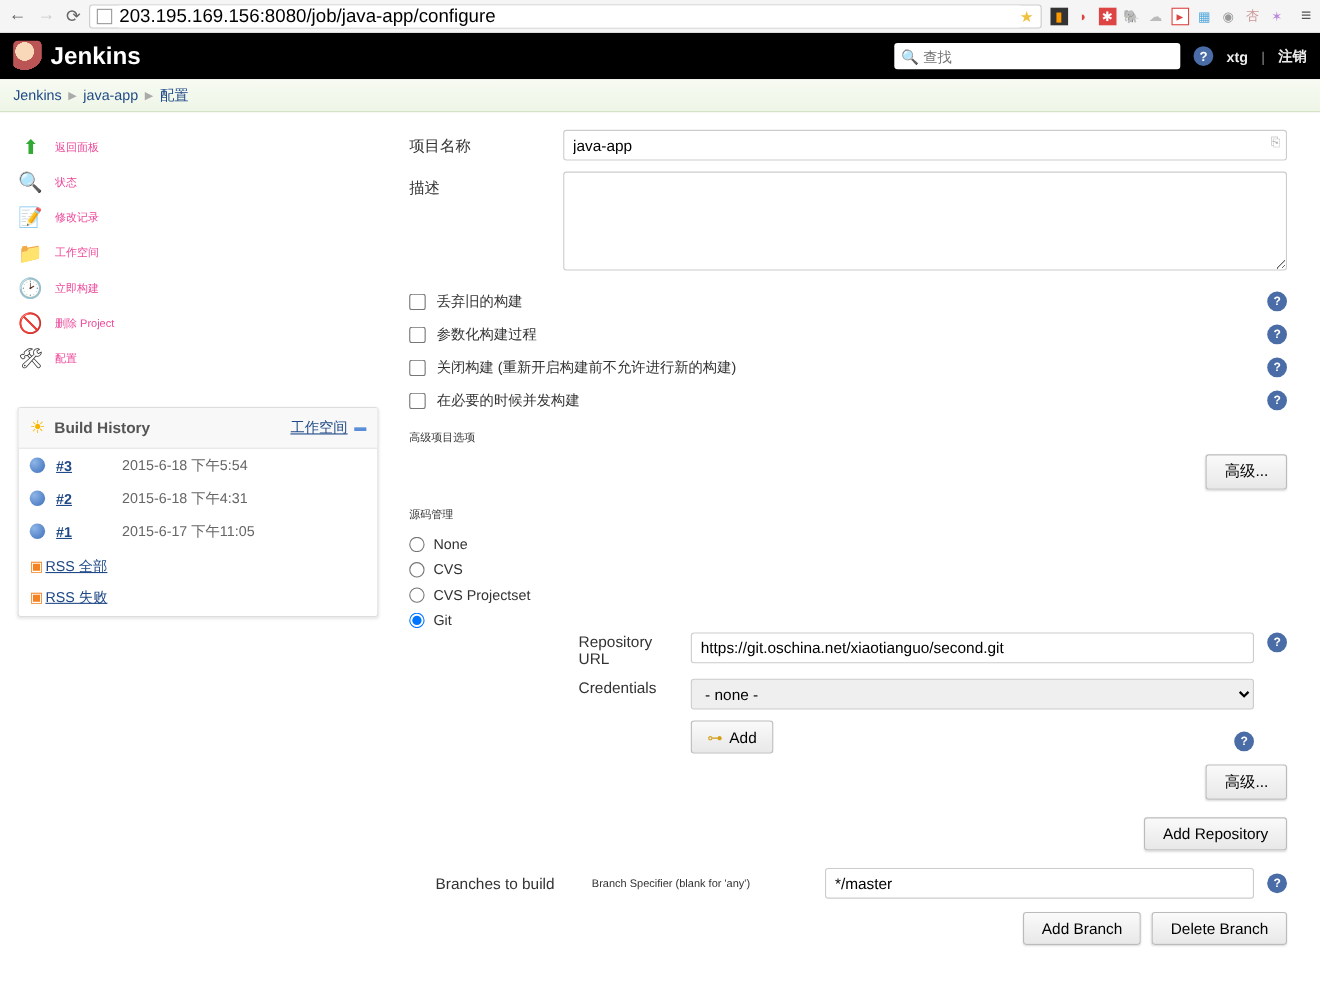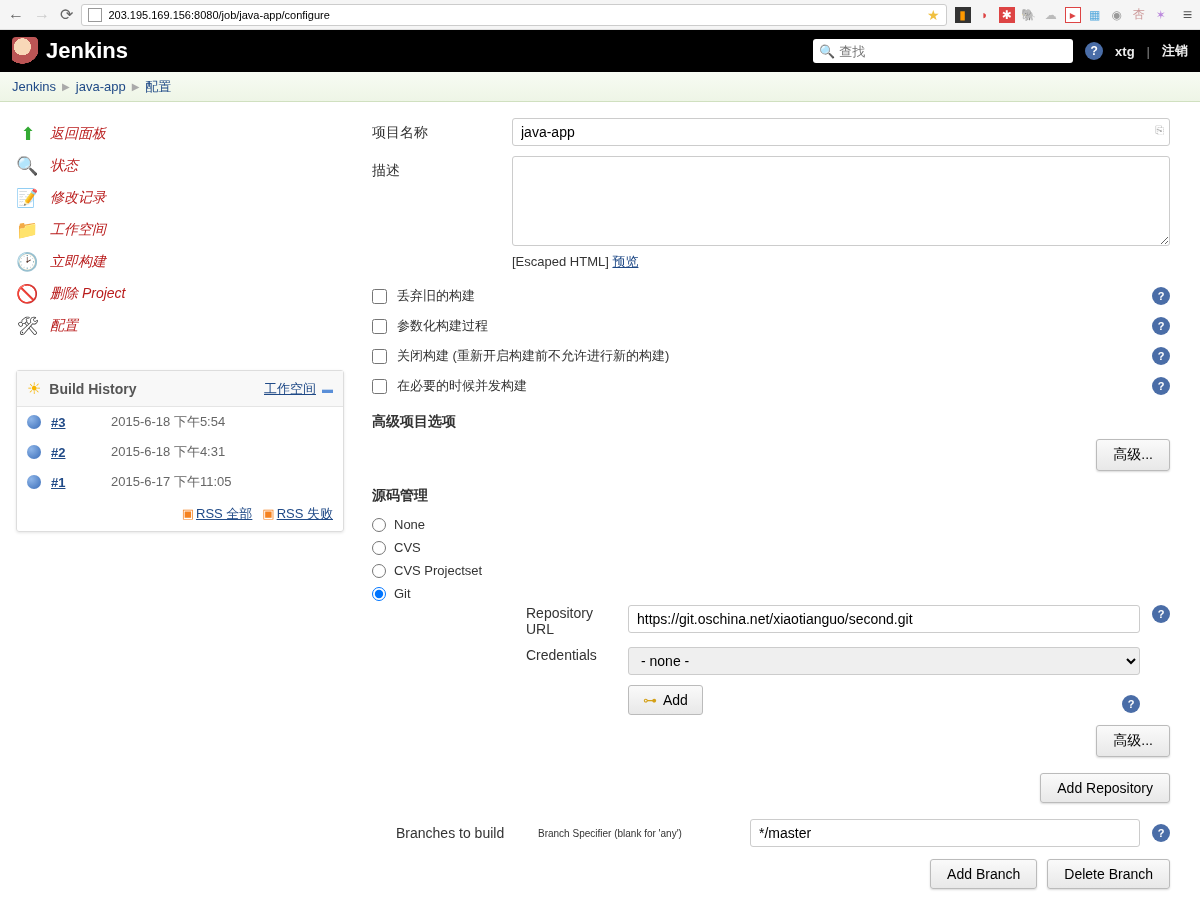--- a/index.html
+++ b/index.html
@@ -4,21 +4,21 @@
 <style>
 * { box-sizing: border-box; margin: 0; padding: 0; }
 body { font-family: Helvetica, Arial, sans-serif; font-size: 13px; color: #333; background: #fff; }
 
 
 .browser-chrome { height: 30px; background: #f5f5f5; border-bottom: 1px solid #ddd; display: flex; align-items: center; padding: 0 8px; gap: 8px; }
 .browser-nav { display: flex; gap: 10px; color: #666; }
 .browser-nav span { cursor: pointer; font-size: 16px; }
 .addr-wrapper { flex: 1; display: flex; align-items: center; background: #fff; border: 1px solid #ccc; border-radius: 3px; height: 22px; padding: 0 6px; }
 .addr-wrapper .page-icon { width: 14px; height: 14px; border: 1px solid #999; margin-right: 6px; }
-.addr-wrapper input { border: none; outline: none; flex: 1; font-size: 11px; }
+.addr-wrapper input { border: none; outline: none; flex: 1; font-size: 17px; }
 .addr-wrapper .star { color: #f0c040; font-size: 14px; }
 .ext-icons { display: flex; gap: 6px; align-items: center; }
 .ext-icons span { width: 16px; height: 16px; display: inline-flex; align-items: center; justify-content: center; font-size: 12px; }
 .menu-icon { font-size: 16px; color: #555; margin-left: 6px; }
 
 
 .jenkins-header { height: 42px; background: #000; display: flex; align-items: center; padding: 0 12px; color: #fff; }
 .jenkins-logo { display: flex; align-items: center; gap: 8px; font-size: 22px; font-weight: bold; }
 .jenkins-logo-img { width: 26px; height: 28px; background: radial-gradient(circle at 40% 35%, #f8d8b8 35%, #b55 36%, #b55 70%, transparent 71%); border-radius: 4px; }
 .header-right { margin-left: auto; display: flex; align-items: center; gap: 12px; }
@@ -35,54 +35,54 @@
 .breadcrumb .arrow { color: #aaa; font-size: 10px; }
 
 
 .layout { display: flex; }
 .sidebar { width: 360px; padding: 16px; }
 .main { flex: 1; padding: 16px 30px 20px 12px; }
 
 
 .side-nav { list-style: none; }
 .side-nav li { display: flex; align-items: center; gap: 10px; height: 32px; }
-.side-nav li a { color: #b91c1c; text-decoration: none; font-size: 14px; font-style: italic; }
+.side-nav li a { color: #ec4899; text-decoration: none; font-size: 10px; }
 .side-nav .icon { width: 24px; height: 24px; display: inline-flex; align-items: center; justify-content: center; font-size: 18px; }
 
 
 .build-history { margin-top: 28px; border: 1px solid #ddd; border-radius: 3px; box-shadow: 0 1px 3px rgba(0,0,0,0.1); }
 .bh-header { display: flex; align-items: center; padding: 8px 10px; background: #f8f8f8; border-bottom: 1px solid #e5e5e5; }
 .bh-header .sun { color: #f7b500; margin-right: 8px; font-size: 16px; }
 .bh-header .title { font-weight: bold; font-size: 14px; color: #555; }
 .bh-header .trend { margin-left: auto; color: #204a87; text-decoration: underline; font-size: 13px; }
 .bh-header .minus { color: #5a8fd8; margin-left: 6px; font-size: 11px; }
 .bh-row { display: flex; align-items: center; padding: 6px 10px; gap: 10px; }
 .bh-row .ball { width: 14px; height: 14px; border-radius: 50%; background: radial-gradient(circle at 30% 30%, #8eb5e8, #3a6db8); }
 .bh-row .bnum { color: #204a87; text-decoration: underline; font-weight: bold; width: 50px; }
 .bh-row .bdate { color: #666; }
-.bh-footer { display: flex; justify-content: flex-end; gap: 10px; padding: 8px 10px; }
+.bh-footer { display: flex; justify-content: center; gap: 10px; padding: 8px 10px; flex-direction: column; }
 .bh-footer a { color: #204a87; text-decoration: underline; font-size: 13px; }
 .bh-footer .rss { color: #f58220; margin-right: 2px; }
 
 
 .form-row { display: flex; margin-bottom: 10px; }
 .form-label { width: 140px; padding-top: 6px; font-size: 14px; }
 .form-field { flex: 1; position: relative; }
 .form-field input[type=text] { width: 100%; padding: 5px 8px; border: 1px solid #ccc; border-radius: 3px; font-size: 14px; }
 .form-field textarea { width: 100%; height: 90px; padding: 5px 8px; border: 1px solid #ccc; border-radius: 3px; font-size: 13px; resize: both; }
 .field-caption { margin-top: 4px; font-size: 13px; }
 .field-caption a { color: #204a87; text-decoration: underline; }
 
 .check-row { display: flex; align-items: center; gap: 10px; padding: 6px 0; }
 .check-row input[type=checkbox] { width: 15px; height: 15px; }
 .check-row .help { margin-left: auto; }
 
 .help { width: 18px; height: 18px; border-radius: 50%; background: #4a6da7; color: #fff; display: inline-flex; align-items: center; justify-content: center; font-size: 11px; font-weight: bold; flex-shrink: 0; }
 
-.section-title { font-size: 14px; margin: 12px 0 8px 0; font-weight: bold; }
+.section-title { font-size: 10px; margin: 12px 0 8px 0; }
 .btn-row-right { display: flex; justify-content: flex-end; gap: 10px; margin: 8px 0 16px 0; }
 .btn { padding: 6px 16px; border: 1px solid #bbb; background: linear-gradient(#fafafa,#e8e8e8); border-radius: 3px; cursor: pointer; font-size: 14px; box-shadow: 0 1px 2px rgba(0,0,0,0.15); }
 
 .radio-row { display: flex; align-items: center; gap: 8px; padding: 4px 0; }
 .radio-row input { width: 14px; height: 14px; }
 
 .git-section { margin-left: 24px; }
 .repo-row { display: flex; align-items: flex-start; gap: 12px; margin-bottom: 10px; }
 .repo-row .repo-label { width: 220px; text-align: left; padding-left: 130px; font-size: 14px; }
 .repo-row .repo-field { flex: 1; }
@@ -219,23 +219,20 @@
       <div class="form-label">项目名称</div>
       <div class="form-field" style="position:relative;">
         <input type="text" value="java-app" style="">
         <span class="handle-icon">⎘</span>
       </div>
     </div>
     <div class="form-row">
       <div class="form-label">描述</div>
       <div class="form-field">
         <textarea style=""></textarea>
-        <div class="field-caption">
-          <span>[Escaped HTML] </span><a href="#">预览</a>
-        </div>
       </div>
     </div>
 
     <div class="check-row">
       <input type="checkbox" style="">
       <span>丢弃旧的构建</span>
       <span class="help">?</span>
     </div>
     <div class="check-row">
       <input type="checkbox" style="">

